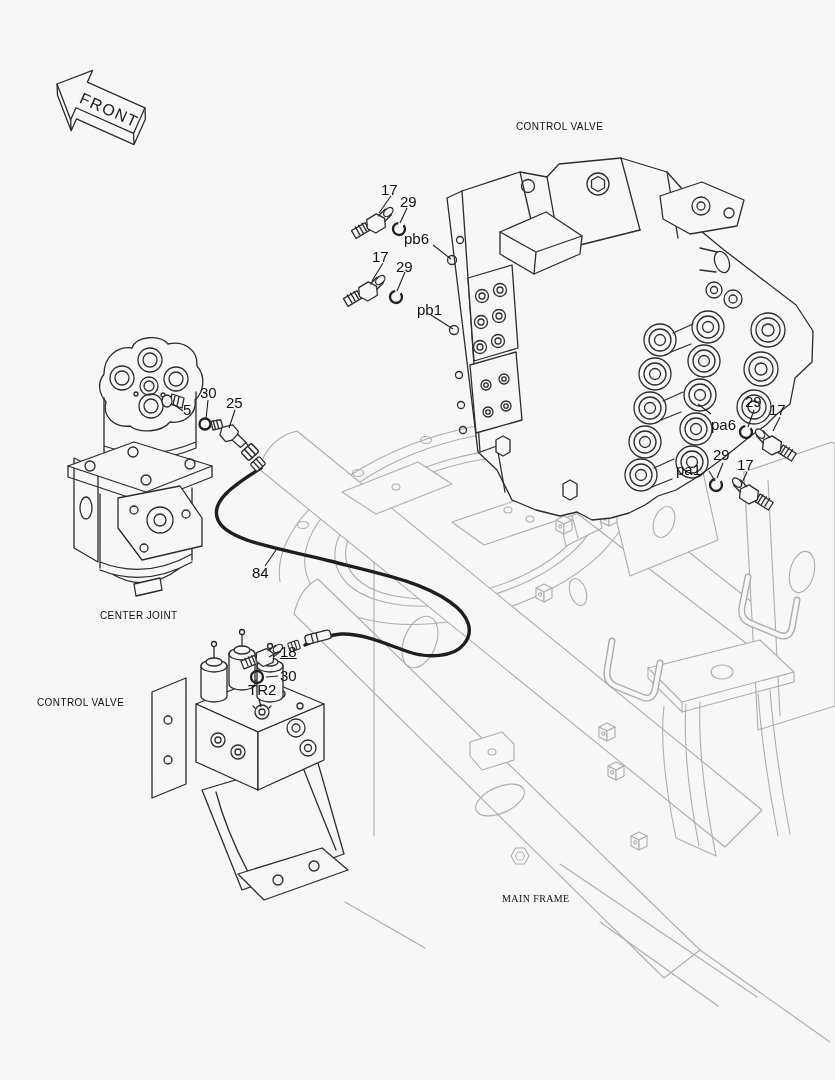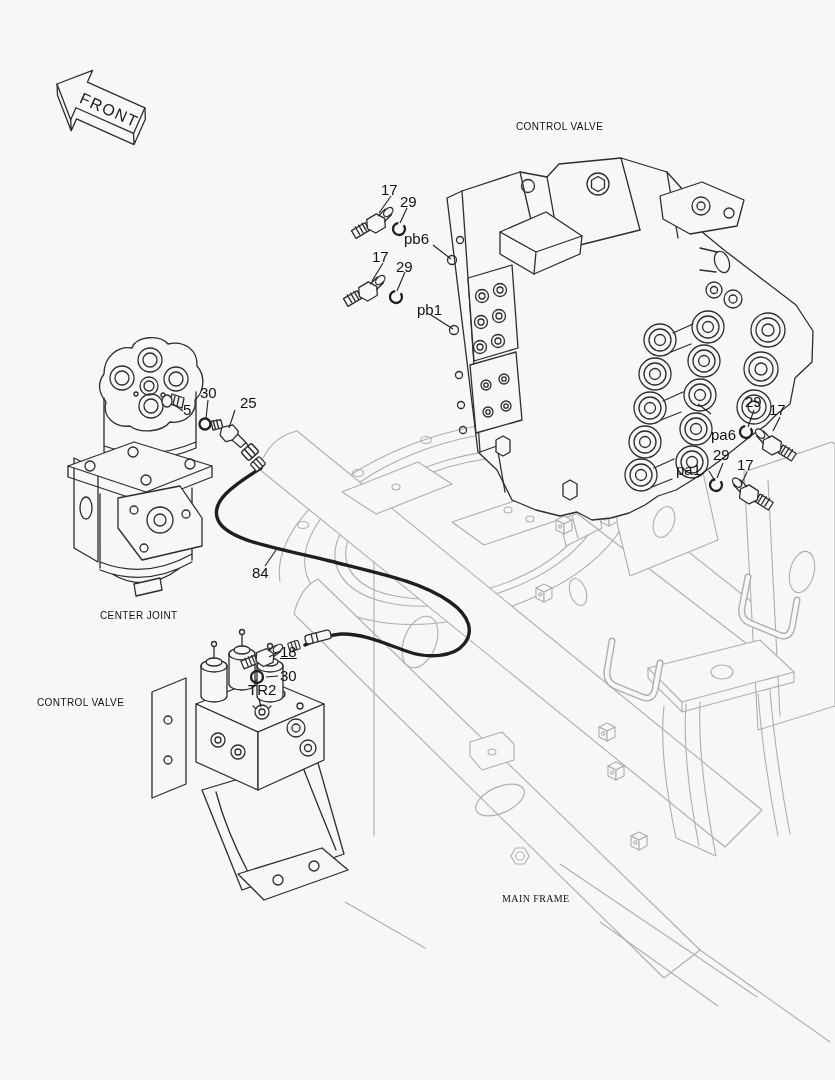--- a/index.html
+++ b/index.html
@@ -396,27 +396,27 @@
 <div class="lbl sec" style="left:100px;top:599px;margin-top:12px;">CENTER JOINT</div>
 <div class="lbl sec" style="left:37px;top:698px;">CONTROL VALVE</div>
 <div class="lbl sec" style="left:502px;top:894px;font-family:Liberation Serif, serif;">MAIN FRAME</div>
 
 <div class="lbl" style="left:381px;top:182px;">17</div>
 <div class="lbl" style="left:400px;top:194px;">29</div>
 <div class="lbl b" style="left:404px;top:231px;">pb6</div>
 <div class="lbl" style="left:372px;top:249px;">17</div>
 <div class="lbl" style="left:396px;top:259px;">29</div>
 <div class="lbl b" style="left:389px;top:302px;margin-left:28px;">pb1</div>
-<div class="lbl b" style="left:711px;top:427px;">pa6</div>
+<div class="lbl b" style="left:711px;top:417px;">pa6</div>
 <div class="lbl" style="left:745px;top:394px;">29</div>
 <div class="lbl" style="left:769px;top:402px;">17</div>
 <div class="lbl b" style="left:676px;top:462px;">pa1</div>
 <div class="lbl" style="left:713px;top:447px;">29</div>
 <div class="lbl" style="left:737px;top:457px;">17</div>
 <div class="lbl" style="left:200px;top:385px;">30</div>
-<div class="lbl" style="left:240px;top:395px;">25</div>
+<div class="lbl" style="left:226px;top:395px;">25</div>
 <div class="lbl b" style="left:183px;top:402px;">5</div>
 <div class="lbl" style="left:252px;top:565px;">84</div>
 <div class="lbl" style="left:280px;top:644px;text-decoration:underline;">18</div>
 <div class="lbl" style="left:280px;top:668px;">30</div>
 <div class="lbl b" style="left:248px;top:682px;">TR2</div>
 
 </div>
 
 </body></html>

